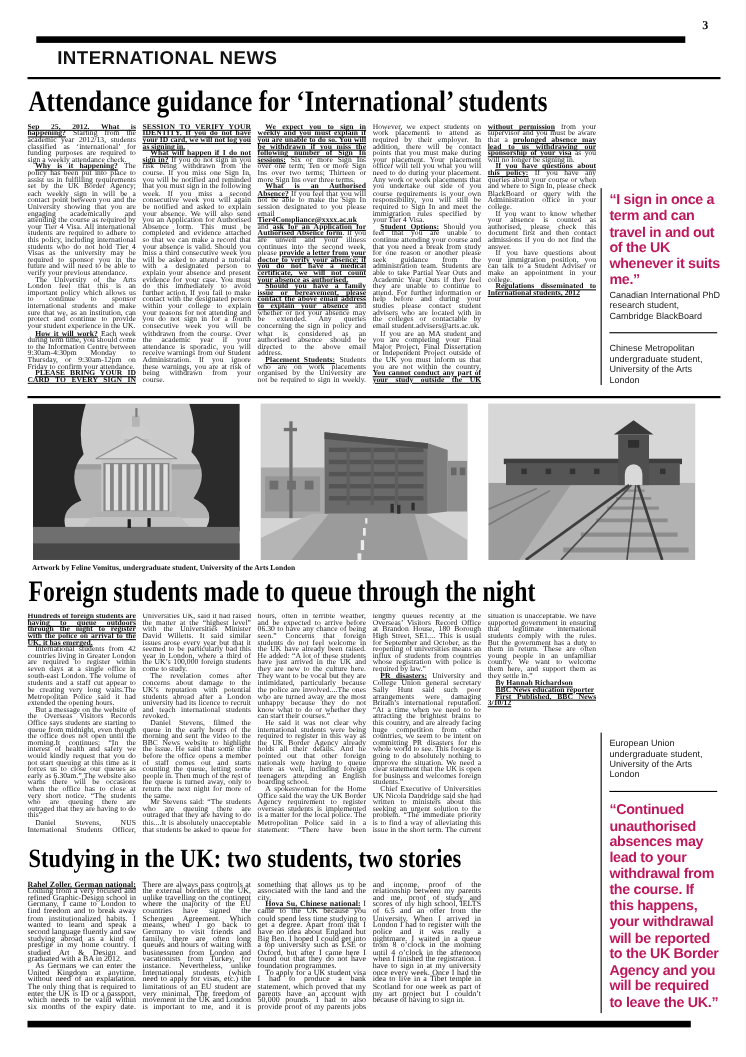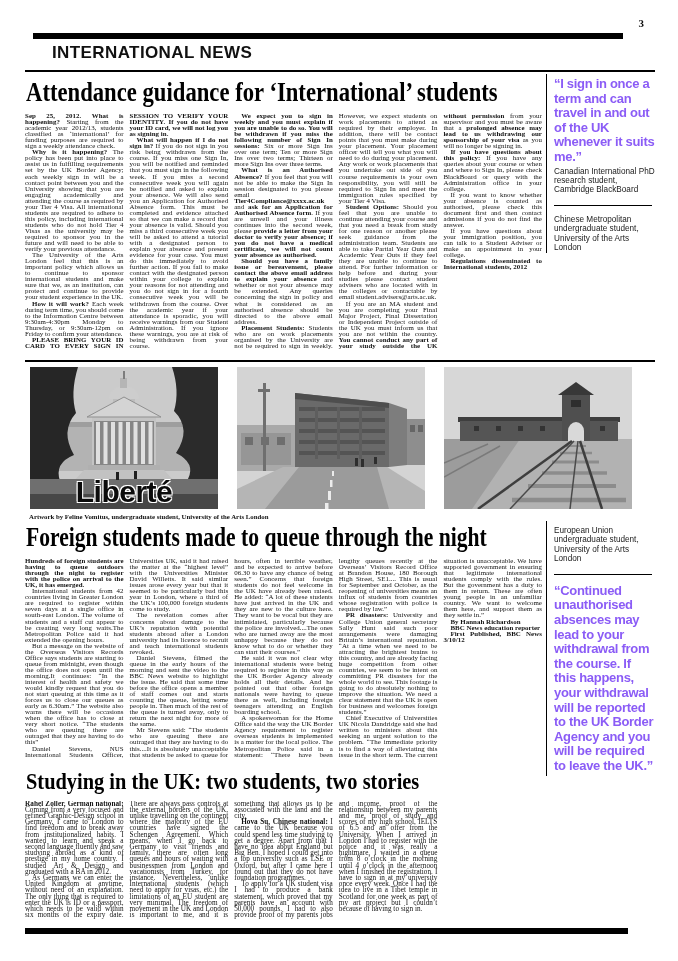--- a/index.html
+++ b/index.html
@@ -3,42 +3,42 @@
 <meta charset="utf-8">
 <style>
   html,body{margin:0;padding:0;background:#e9e9e9;}
   .page{position:relative;width:678px;height:961px;background:#ffffff;margin:0 auto;overflow:hidden;
         font-family:"Liberation Serif",serif;color:#111;}
   .pagenum{position:absolute;top:17px;right:34px;font:bold 11px "Liberation Serif",serif;}
   .topbar{position:absolute;top:33px;left:33px;width:590px;height:6px;background:#000;}
   .section-title{position:absolute;top:43px;left:52px;font:bold 17px "Liberation Sans",sans-serif;letter-spacing:.4px;}
   .rule1{position:absolute;top:70px;left:25px;width:630px;height:2px;background:#000;}
 
-  .region{position:absolute;left:25px;width:630px;display:flex;align-items:flex-start;}
+  .region{position:absolute;left:25px;width:630px;display:flex;align-items:flex-end;}
   .upper{top:74px;}
   .lower{top:521px;}
   .main{width:517px;}
   .sidebar{flex:1;border-left:1.5px solid #000;margin-left:4px;padding:3px 0 0 7px;}
 
   .headline{margin:0;white-space:nowrap;transform-origin:left center;
             font-family:"Liberation Serif",serif;font-weight:bold;color:#000;}
   .h1a{font-size:27px;line-height:1.15;transform:scaleX(.84);margin:3px 0 5px 1px;}
   .h2a{font-size:27px;line-height:1.15;transform:scaleX(.80);margin:1px 0 5px 1px;}
   .h3a{font-size:24px;line-height:1.15;transform:scaleX(.85);margin:7px 0 5px 1px;}
 
   .cols{column-count:5;column-gap:6px;column-fill:auto;overflow:hidden;
         text-align:justify;font-size:6.9px;line-height:6.05px;letter-spacing:.05px;}
   .a1{height:237px;}
   .a2{height:203px;}
   .a3{height:120px;font-size:7.2px;line-height:6.2px;}
   .cols p{margin:0;text-indent:7px;}
   .cols p.np{text-indent:0;}
-  .cols b{font-weight:bold;}
-
-  .pq{margin:0 0 2px 0;font:bold 13px/14.6px "Liberation Sans",sans-serif;letter-spacing:-.3px;color:#8b5cf6;}
+  .cols b{font-weight:bold;text-decoration:underline;}
+
+  .pq{margin:0 0 2px 0;font:bold 13px/14.6px "Liberation Sans",sans-serif;letter-spacing:-.3px;color:#be185d;}
   .pq-attr{margin:2px 0 0 0;font:8.2px/9.4px "Liberation Sans",sans-serif;color:#1a1a1a;}
   .pq-rule{height:1.2px;background:#000;margin:10px 3px 9px 0;}
 
   .imgband{position:absolute;top:360px;left:25px;width:630px;}
   .imgrule{height:2px;background:#000;}
   .photos{position:relative;height:142px;margin-top:5px;}
   .photo{position:absolute;top:0;width:188px;height:142px;margin:0;overflow:hidden;background:#c9c9c9;}
   .photo svg{position:absolute;top:0;left:0;width:100%;height:100%;}
   .photo-label{position:absolute;bottom:2px;left:0;width:100%;text-align:center;
       font:bold 30px/1 "Liberation Sans",sans-serif;letter-spacing:-.5px;color:#0b0b0b;white-space:nowrap;
@@ -113,21 +113,20 @@
           <rect x="118.5" y="55" width="4" height="42" fill="#e0e0e0"></rect>
           <rect x="58" y="98" width="72" height="5" fill="#b0b0b0"></rect>
           <polygon points="54,103 134,103 144,114 44,114" fill="#c2c2c2"></polygon>
           <path d="M0,0 L48,0 Q40,26 46,46 Q30,64 44,88 Q24,96 30,114 L0,118 Z" fill="#262626"></path>
           <path d="M188,0 L142,0 Q150,24 144,44 Q162,62 146,86 Q166,96 158,112 L188,116 Z" fill="#2b2b2b"></path>
           <rect x="0" y="112" width="188" height="30" fill="#6f6f6f"></rect>
           <rect x="0" y="127" width="188" height="15" fill="#474747"></rect>
           <rect x="86" y="105" width="3" height="8" fill="#1f1f1f"></rect>
           <rect x="104" y="104" width="3" height="8" fill="#1f1f1f"></rect>
         </svg>
-        <figcaption class="photo-label">Liberté</figcaption>
       </figure>
 
       <figure class="photo" style="left:212px">
         <svg viewBox="0 0 188 142" preserveAspectRatio="none">
           <rect width="188" height="142" fill="#d4d4d4"></rect>
           <rect x="0" y="58" width="58" height="46" fill="#a9a9a9"></rect>
           <rect x="4" y="66" width="50" height="32" fill="#969696"></rect>
           <rect x="8" y="70" width="8" height="8" fill="#6e6e6e"></rect>
           <rect x="24" y="70" width="8" height="8" fill="#6e6e6e"></rect>
           <rect x="40" y="70" width="8" height="8" fill="#6e6e6e"></rect>

